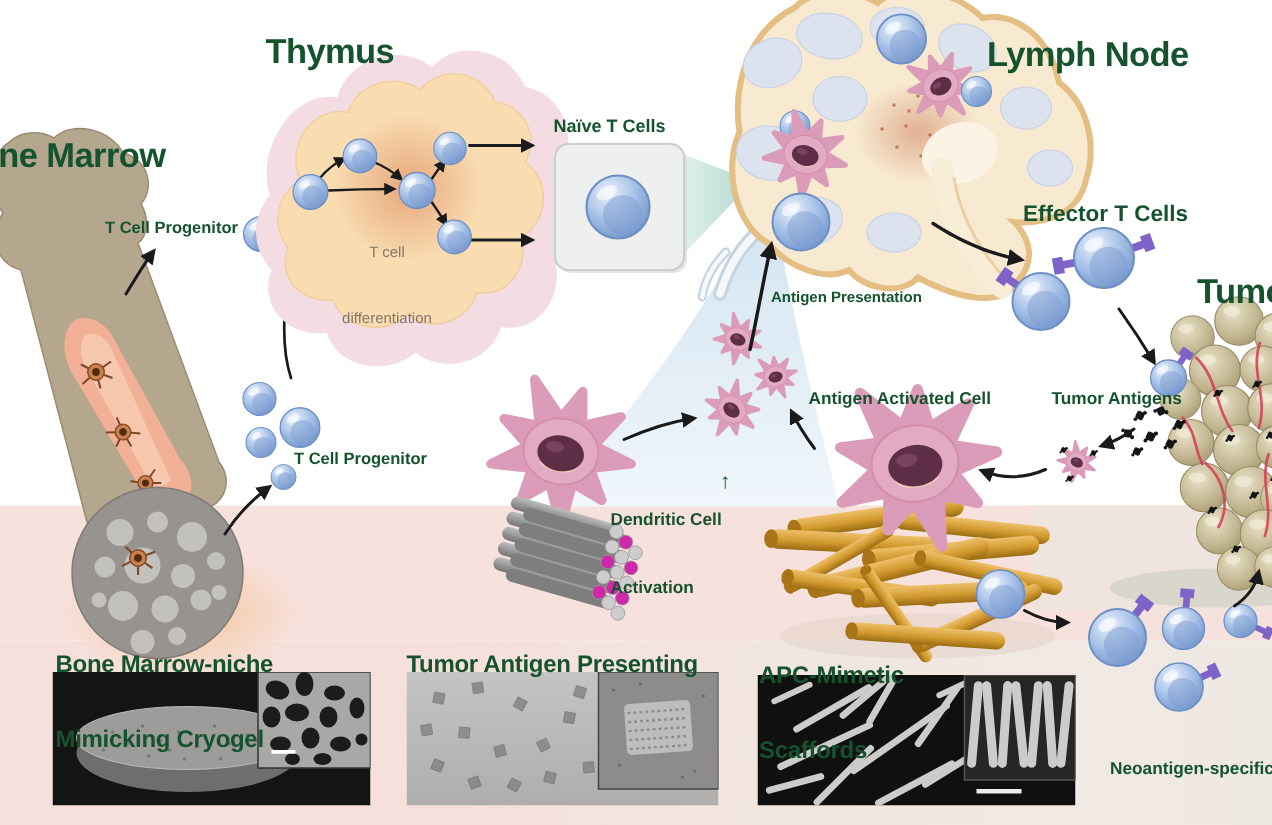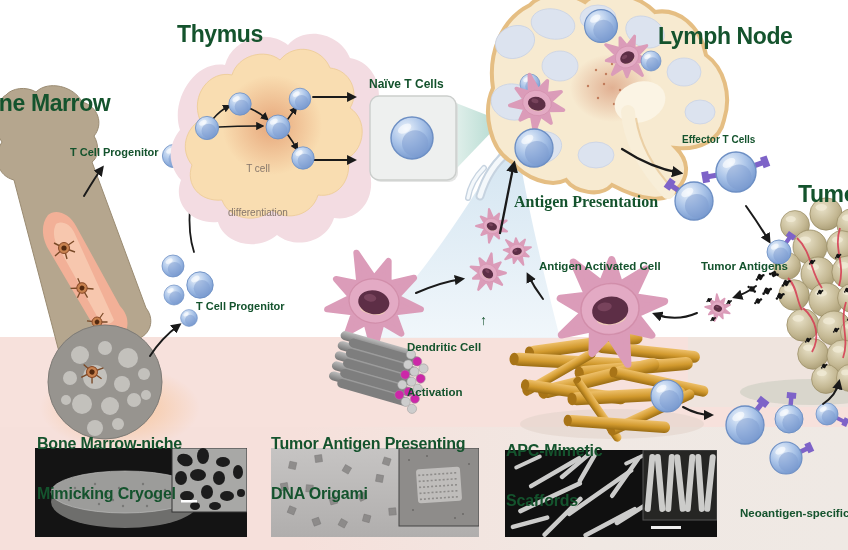--- a/index.html
+++ b/index.html
@@ -383,32 +383,32 @@
 
   <div class="lbl small" style="left:70px;top:146px;">T Cell Progenitor</div>
   <div class="lbl small" style="left:196px;top:300px;">T Cell Progenitor</div>
 
   <div class="lbl gray" style="left:222px;top:131px;width:72px;white-space:normal;font-weight:normal;z-index:5;">
     <span>T cell</span>
     <span>differentiation</span>
   </div>
 
   <div class="lbl" style="left:369px;top:78px;font-size:12px;">Naïve T Cells</div>
-  <div class="lbl small" style="left:514px;top:193px;font-size:16px;font-family:Liberation Serif, serif;">Antigen Presentation</div>
+  <div class="lbl small" style="left:514px;top:193px;font-size:10px;">Antigen Presentation</div>
 
 
   <div class="lbl small" style="left:407px;top:309px;font-size:11.5px;">
     <span>Dendritic Cell</span>
     <span>Activation</span>
   </div>
   <div class="lbl arrowtxt" style="left:480px;top:312px;">↑</div>
 
   <div class="lbl small" style="left:539px;top:260px;font-size:11.5px;">Antigen Activated Cell</div>
   <div class="lbl small" style="left:701px;top:260px;font-size:11.5px;">Tumor Antigens</div>
-  <div class="lbl small" style="left:682px;top:134px;font-size:10px;">Effector T Cells</div>
+  <div class="lbl small" style="left:682px;top:134px;font-size:15px;">Effector T Cells</div>
 
   <div class="lbl panel-title" style="left:37px;top:403px;">
     <span>Bone Marrow-niche</span>
     <span>Mimicking Cryogel</span>
   </div>
 
   <div class="lbl small" style="left:740px;top:475px;font-size:11.5px;">
     <span>Neoantigen-specific</span>
     <span>T Cells</span>
   </div>
@@ -450,21 +450,20 @@
           <ellipse cx="206" cy="45" rx="4" ry="4"></ellipse>
         <ellipse cx="160" cy="58" rx="5" ry="4"></ellipse>
           <ellipse cx="180" cy="58" rx="6" ry="4"></ellipse>
       </g>
       <rect x="146" y="52" width="16" height="2.5" fill="#ffffff"></rect>
     </svg>
   </div>
 
   <div class="lbl panel-title" style="left:271px;top:403px;">
     <span>Tumor Antigen Presenting</span>
-    <span>DNA Origami</span>
   </div>
   <div class="panel" style="left:271px;top:448px;">
     <svg width="208" height="89" viewBox="0 0 208 89">
       <defs>
           <linearGradient id="p2bg" x1="0" y1="0" x2="0" y2="1">
             <stop offset="0%" stop-color="#c6c4c3"></stop>
             <stop offset="100%" stop-color="#b0aead"></stop>
           </linearGradient>
         </defs>
       <rect width="208" height="89" fill="url(#p2bg)"></rect>

